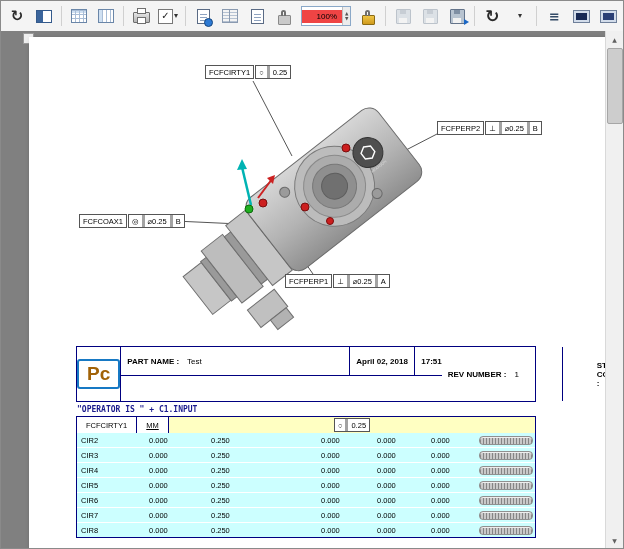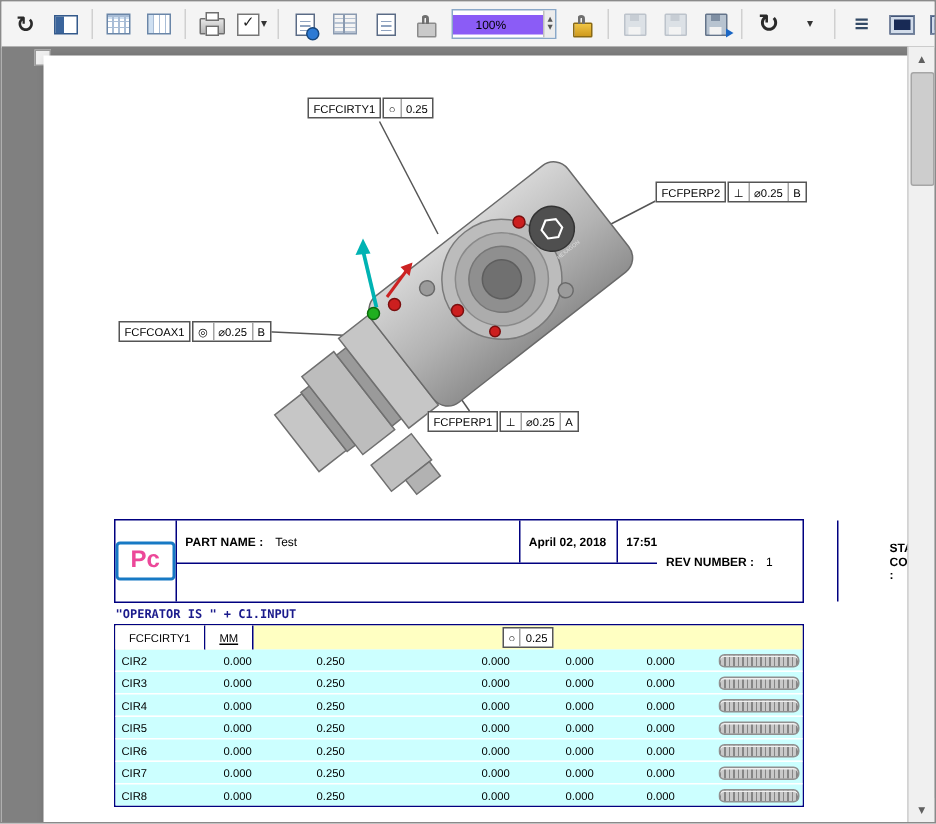--- a/index.html
+++ b/index.html
@@ -48,48 +48,48 @@
     border:2px solid #6f6f6f;border-bottom:none;border-radius:4px 4px 0 0;box-sizing:border-box;}
   .ic-lock.gray{background:#c9c9c9;border-color:#8a8a8a;}
   .ic-disk{width:13px;height:13px;background:#b7c3d0;border:1px solid #64748a;position:relative;border-radius:1px;}
   .ic-disk::before{content:"";position:absolute;left:3px;top:0;width:6px;height:4px;background:#7f8fa3;}
   .ic-disk::after{content:"";position:absolute;left:2px;bottom:0;width:8px;height:5px;background:#f2f2f2;}
   .ic-disk .exp{position:absolute;right:-5px;bottom:-2px;width:0;height:0;
     border-left:5px solid #1a66c4;border-top:3px solid transparent;border-bottom:3px solid transparent;}
   .ic-mon{width:15px;height:11px;background:#182a55;border:1px solid #6e7f99;box-shadow:inset 0 0 0 2px #d2dcea;}
   .ic-mon.alt{background:#2a3f75;}
   .zoom-box{display:flex;align-items:center;height:18px;background:#fff;border:1px solid #8aa8c8;margin:0 3px;flex:0 0 auto;}
-  .zoom-text{font-size:8px;background:#8b5cf6;padding:2px 15px;min-width:30px;}
+  .zoom-text{font-size:8px;background:#ef4444;padding:2px 5px;min-width:30px;text-align:right;}
   .zoom-spin{display:flex;flex-direction:column;border-left:1px solid #c0c0c0;background:#ececec;height:100%;justify-content:center;}
   .zoom-spin span{font-size:4.5px;line-height:5px;color:#555;padding:0 2px;font-family:"DejaVu Sans",sans-serif;}
   
   .workspace{position:absolute;left:0;top:30px;right:0;bottom:0;background:#808080;overflow:hidden;}
   .corner-box{position:absolute;left:22px;top:2px;width:9px;height:9px;background:#efefef;border:1px solid #9a9a9a;}
   .page{position:absolute;left:28px;top:6px;width:576px;height:560px;background:#ffffff;
     box-shadow:3px 3px 6px rgba(0,0,0,.45);}
   
   .v-scrollbar{position:absolute;right:0;top:0;bottom:0;width:17px;background:#f0f0f0;border-left:1px solid #d9d9d9;}
   .sb-btn{position:absolute;left:0;width:17px;height:16px;display:flex;align-items:center;justify-content:center;
     color:#606060;font-size:6px;font-family:"DejaVu Sans",sans-serif;background:#f0f0f0;}
   .sb-up{top:0;} .sb-down{bottom:0;}
   .sb-thumb{position:absolute;left:1px;top:17px;width:14px;height:74px;background:#cdcdcd;border:1px solid #a6a6a6;border-radius:2px;}
   
   .cad-area{position:absolute;left:0;top:0;width:576px;height:300px;}
   .cad-svg{position:absolute;left:0;top:0;}
   .callout{position:absolute;display:flex;align-items:stretch;height:14px;font-size:7.5px;color:#000;}
   .co-label{display:flex;align-items:center;padding:0 3px;background:#fff;border:1px solid #555;}
   .co-frame{display:flex;align-items:stretch;background:#fff;border:1px solid #555;margin-left:1px;}
-  .co-cell{display:flex;align-items:center;padding:0 3px;border-left:1px solid #a3a3a3;}
+  .co-cell{display:flex;align-items:center;padding:0 3px;border-left:3px solid #a3a3a3;}
   .co-cell.first{border-left:none;}
   
   .report{position:absolute;left:47px;top:309px;width:460px;font-size:8px;color:#000;}
   .hdr-table{display:flex;height:56px;border:1px solid #000080;background:#fff;box-sizing:border-box;}
   .logo-cell{width:104px;border-right:1px solid #000080;display:flex;align-items:center;justify-content:center;}
   .logo-box{border:2px solid #1779c4;border-radius:3px;padding:2px 8px;}
-  .logo-text{font-size:16px;font-weight:bold;color:#ec4899;font-family:"Liberation Sans",sans-serif;}
+  .logo-text{font-size:19px;font-weight:bold;color:#a16207;font-family:"Liberation Sans",sans-serif;}
   .hdr-right{flex:1;display:flex;flex-direction:row;}
   .hdr-row1{height:29px;display:flex;border-bottom:1px solid #000080;box-sizing:border-box;}
   .hdr-row2{flex:1;display:flex;}
   .hcell{display:flex;align-items:center;padding-left:6px;box-sizing:border-box;}
   .hcell .lbl{font-weight:bold;margin-right:8px;}
   .cell-partname{width:229px;border-right:1px solid #000080;}
   .cell-date{width:65px;border-right:1px solid #000080;font-weight:bold;}
   .cell-time{flex:1;font-weight:bold;}
   .cell-rev{width:121px;border-right:1px solid #000080;}
   .cell-ser{width:110px;border-right:1px solid #000080;}

